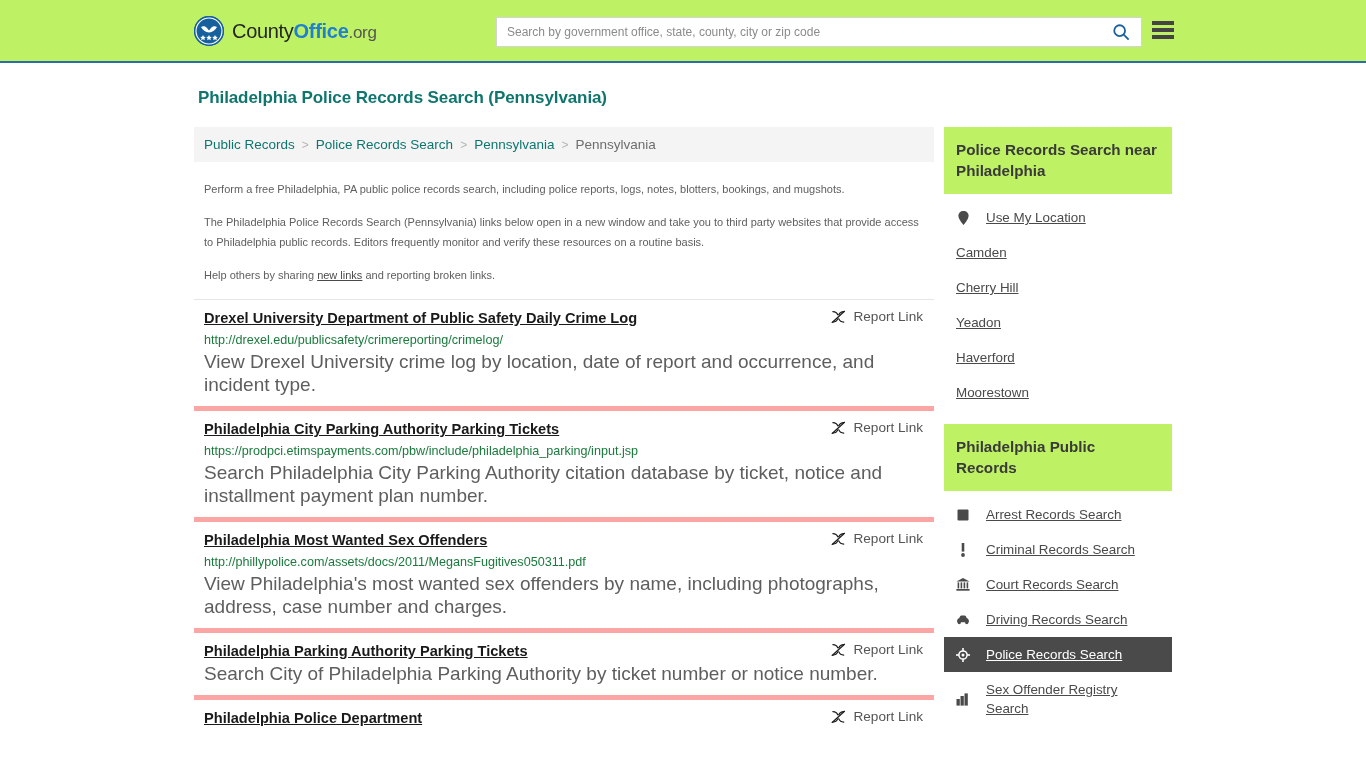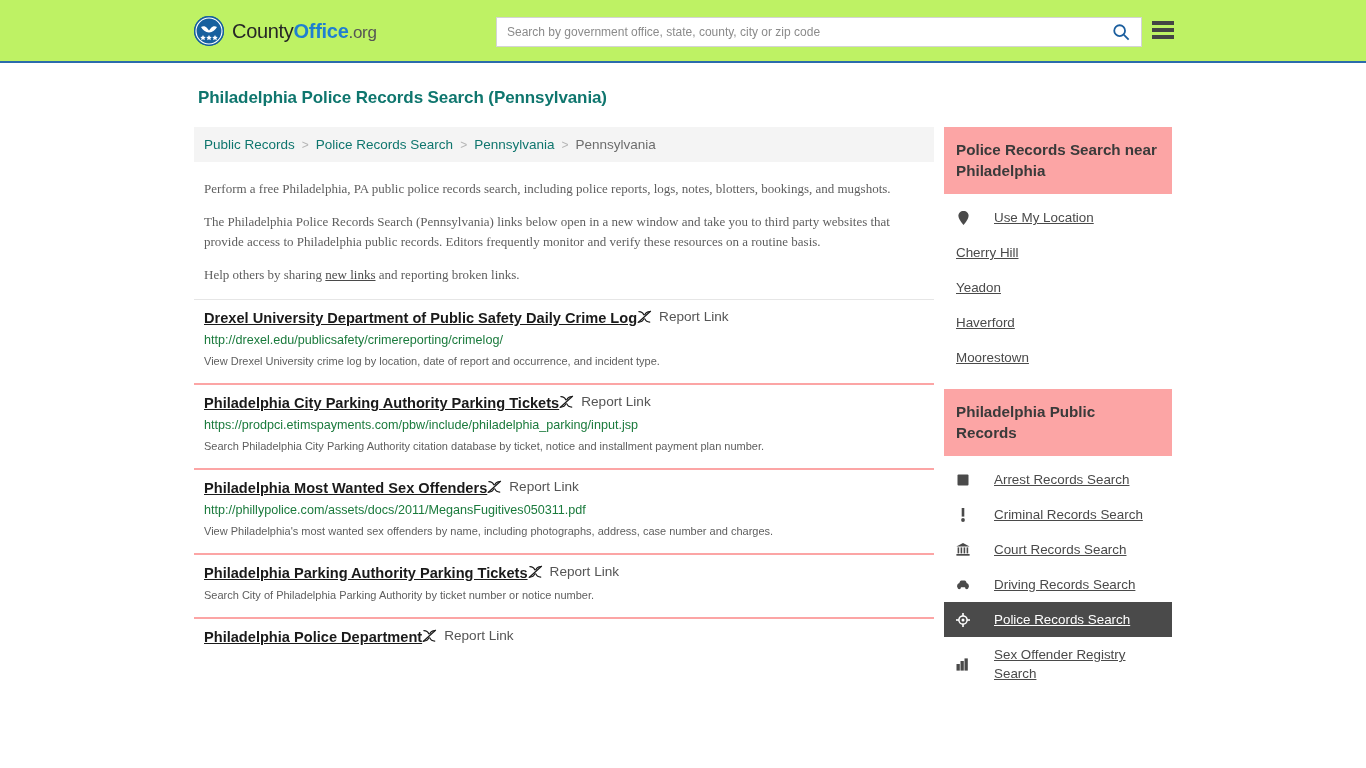--- a/index.html
+++ b/index.html
@@ -140,43 +140,43 @@
   .breadcrumb .sep {
     color: #b5b5b5;
     margin: 0 7px;
     font-size: 12px;
   }
   .breadcrumb .current { color: #6d6d6d; }
 
   .intro { padding: 0 10px; }
   .intro p {
     margin: 13px 0 0 0;
-    font-size: 13px;
+    font-size: 11px;
     line-height: 20px;
     color: #5e5e5e;
-    font-family: Liberation Serif, serif;
   }
   .intro p.first { margin-top: 17px; }
   .intro a.newlinks {
     color: #4a4a4a;
     text-decoration: underline;
     font-weight: normal;
   }
 
   
   .results { margin-top: 14px; }
   .result {
     padding: 8px 10px 10px 10px;
-    border-top: 2px solid #fca5a5;
+    border-top: 5px solid #fca5a5;
     position: relative;
   }
   .result:first-child { border-top: 1px solid #e6e6e6; }
   .result-head {
     display: flex;
     align-items: flex-start;
+    justify-content: space-between;
   }
   .result-title {
     font-size: 14.6px;
     font-weight: bold;
     color: #1a1a1a;
     text-decoration: underline;
     line-height: 20px;
     max-width: 600px;
   }
   .report-link {
@@ -194,41 +194,41 @@
   .result-url {
     display: block;
     margin-top: 3px;
     font-size: 12.6px;
     color: #1a7a3c;
     text-decoration: none;
     line-height: 18px;
   }
   .result-desc {
     margin: 1px 0 0 0;
-    font-size: 11px;
+    font-size: 19px;
     line-height: 23px;
     color: #5e5e5e;
   }
 
   
   .side-panel { margin-bottom: 0; }
   .side-head {
-    background: #fca5a5;
+    background: #bef264;
     padding: 12px 12px 13px 12px;
     font-size: 15.2px;
     font-weight: bold;
     color: #3a3a3a;
     line-height: 21px;
   }
   .side-list { padding: 6px 0 0 0; margin: 0; list-style: none; }
   .side-list li { margin: 0; }
   .side-item {
     display: flex;
     align-items: center;
-    gap: 24px;
+    gap: 16px;
     padding: 8px 12px;
     text-decoration: none;
     font-size: 13.4px;
     color: #4a4a4a;
     line-height: 19px;
   }
   .side-item .label { text-decoration: underline; }
   .side-item.active {
     background: #4a4a4a;
   }
@@ -392,20 +392,25 @@
                 <span class="side-icon">
                   <svg width="11" height="14" viewBox="0 0 11 14" aria-hidden="true">
                     <path d="M5.5 0 C2.5 0 0.4 2.1 0.4 4.8 C0.4 8.3 5.5 14 5.5 14 C5.5 14 10.6 8.3 10.6 4.8 C10.6 2.1 8.5 0 5.5 0 Z" fill="#4a4a4a"></path>
                   </svg>
                 </span>
                 <span class="label">Use My Location</span>
               </a>
             </li>
             <li>
               <a class="side-item" href="#">
+                <span class="label">Camden</span>
+              </a>
+            </li>
+            <li>
+              <a class="side-item" href="#">
                 <span class="label">Cherry Hill</span>
               </a>
             </li>
             <li>
               <a class="side-item" href="#">
                 <span class="label">Yeadon</span>
               </a>
             </li>
             <li>
               <a class="side-item" href="#">

